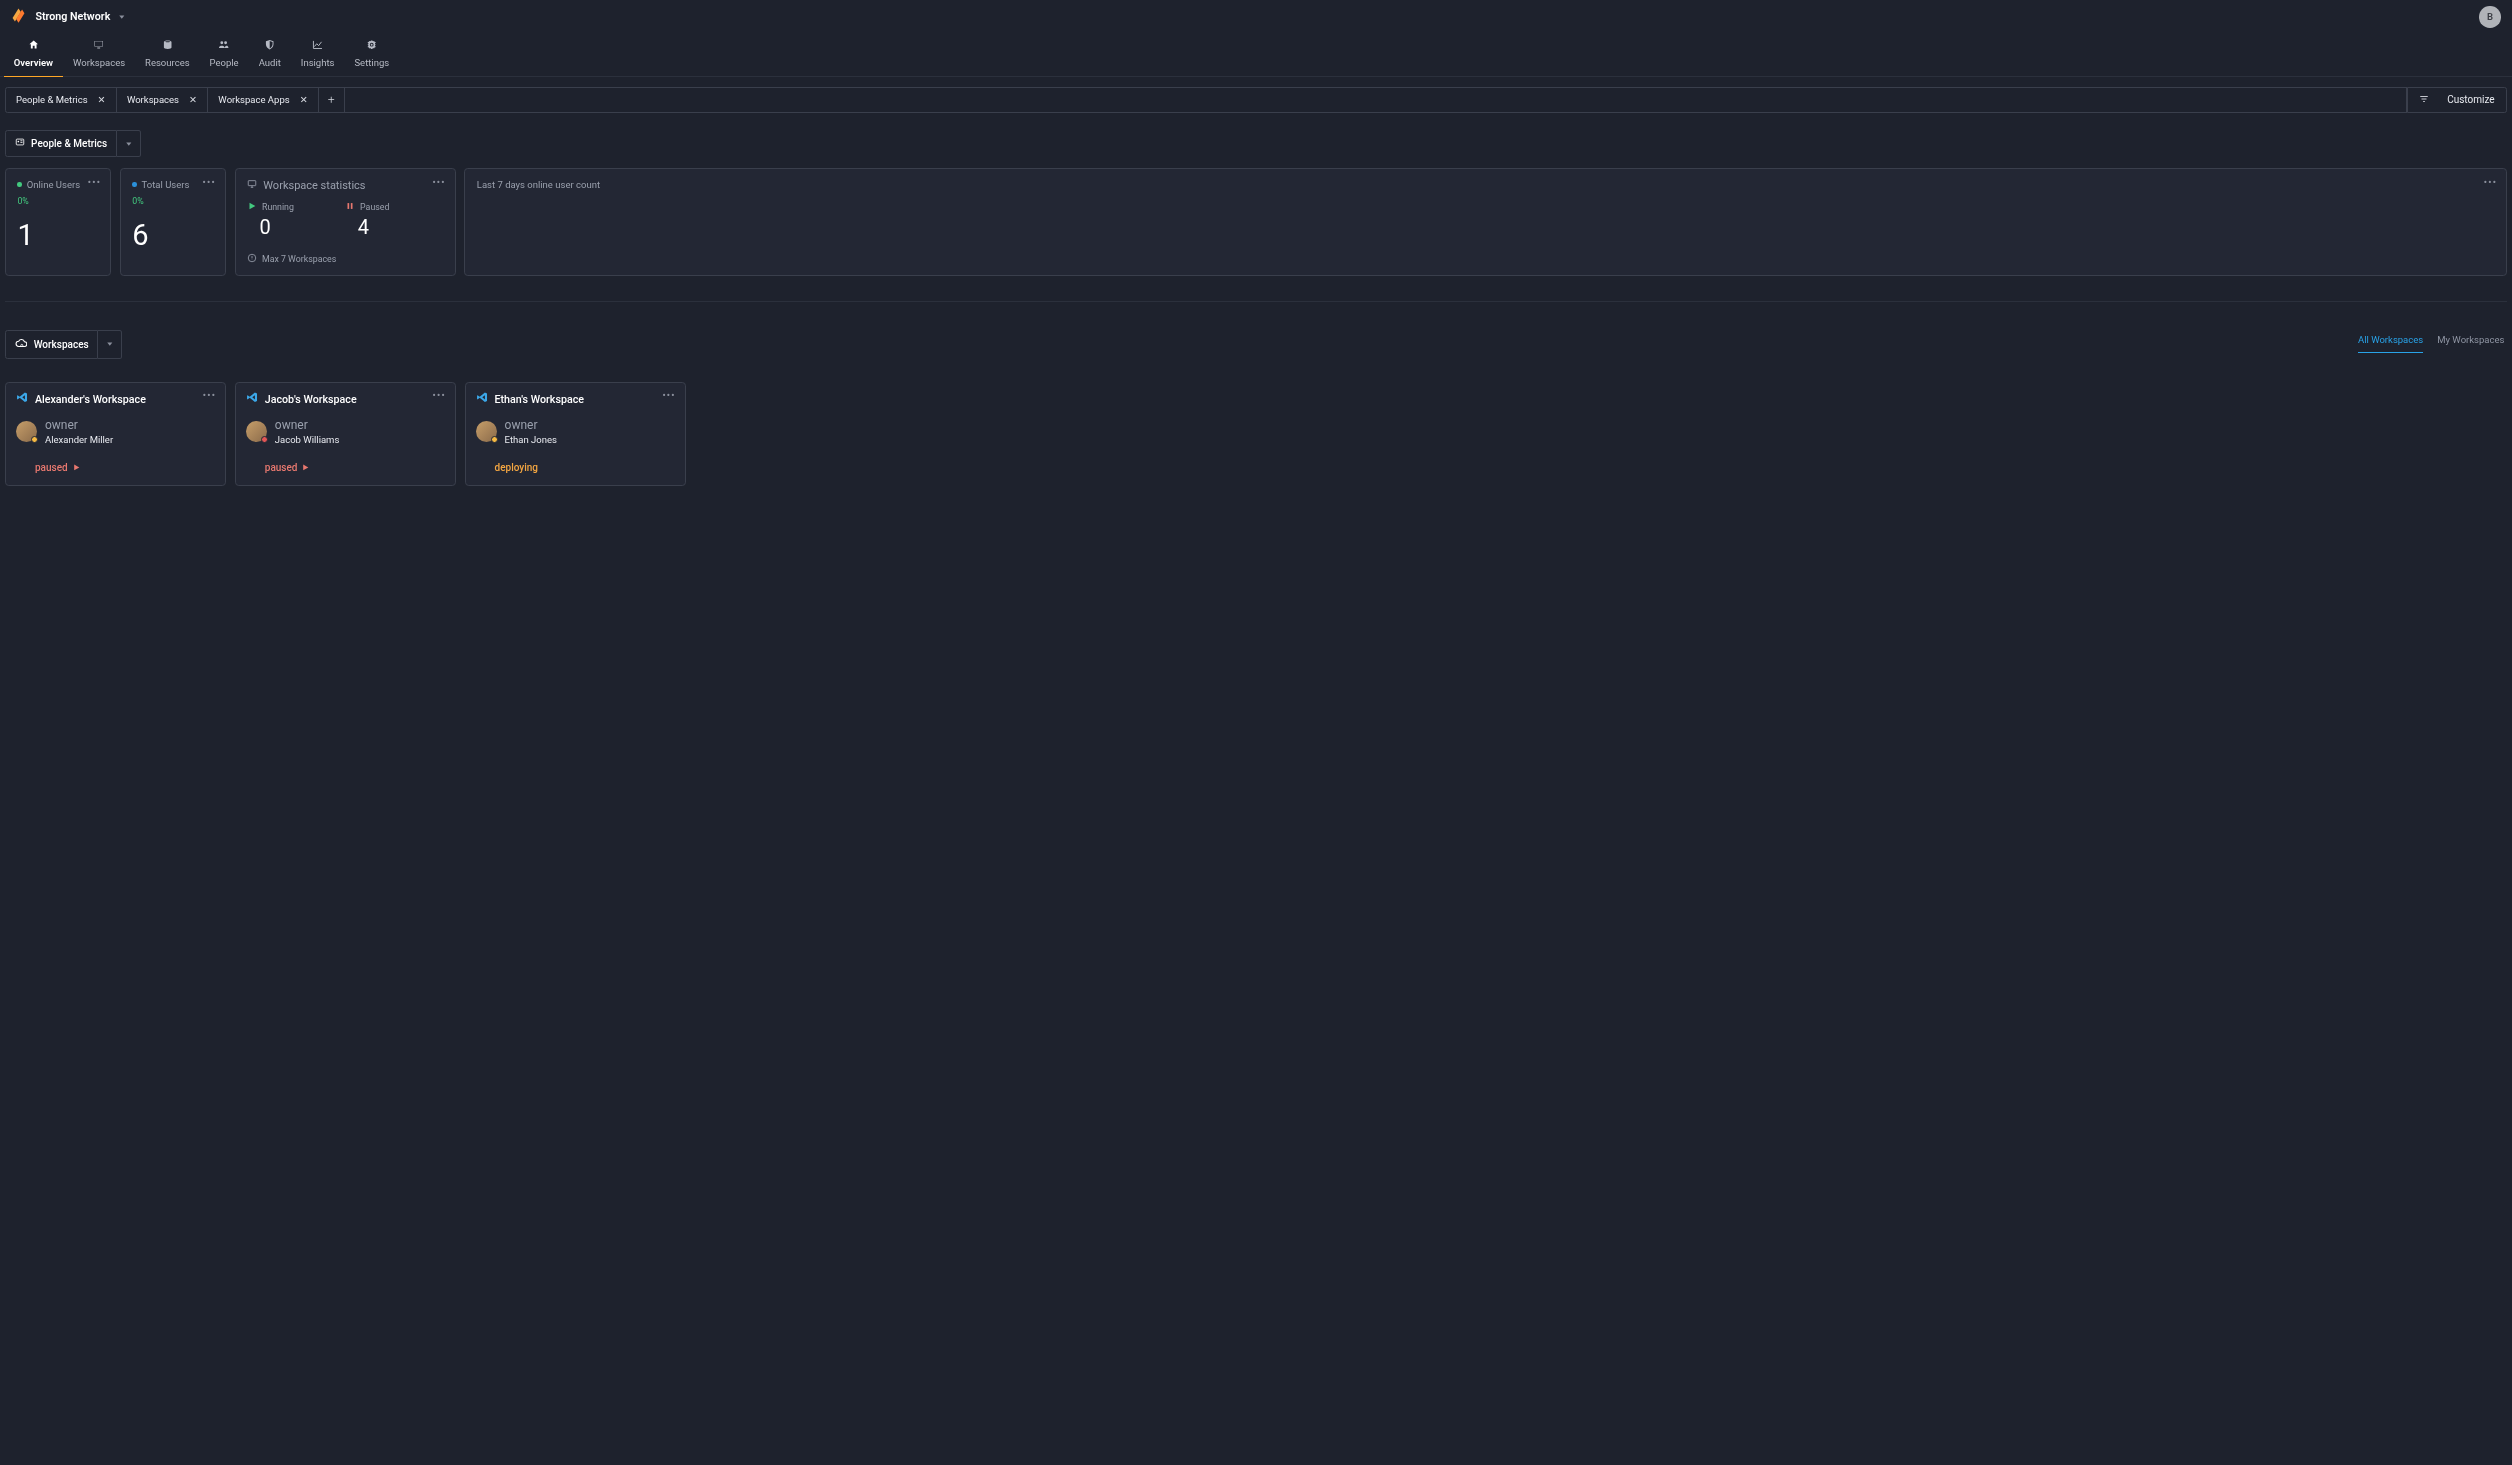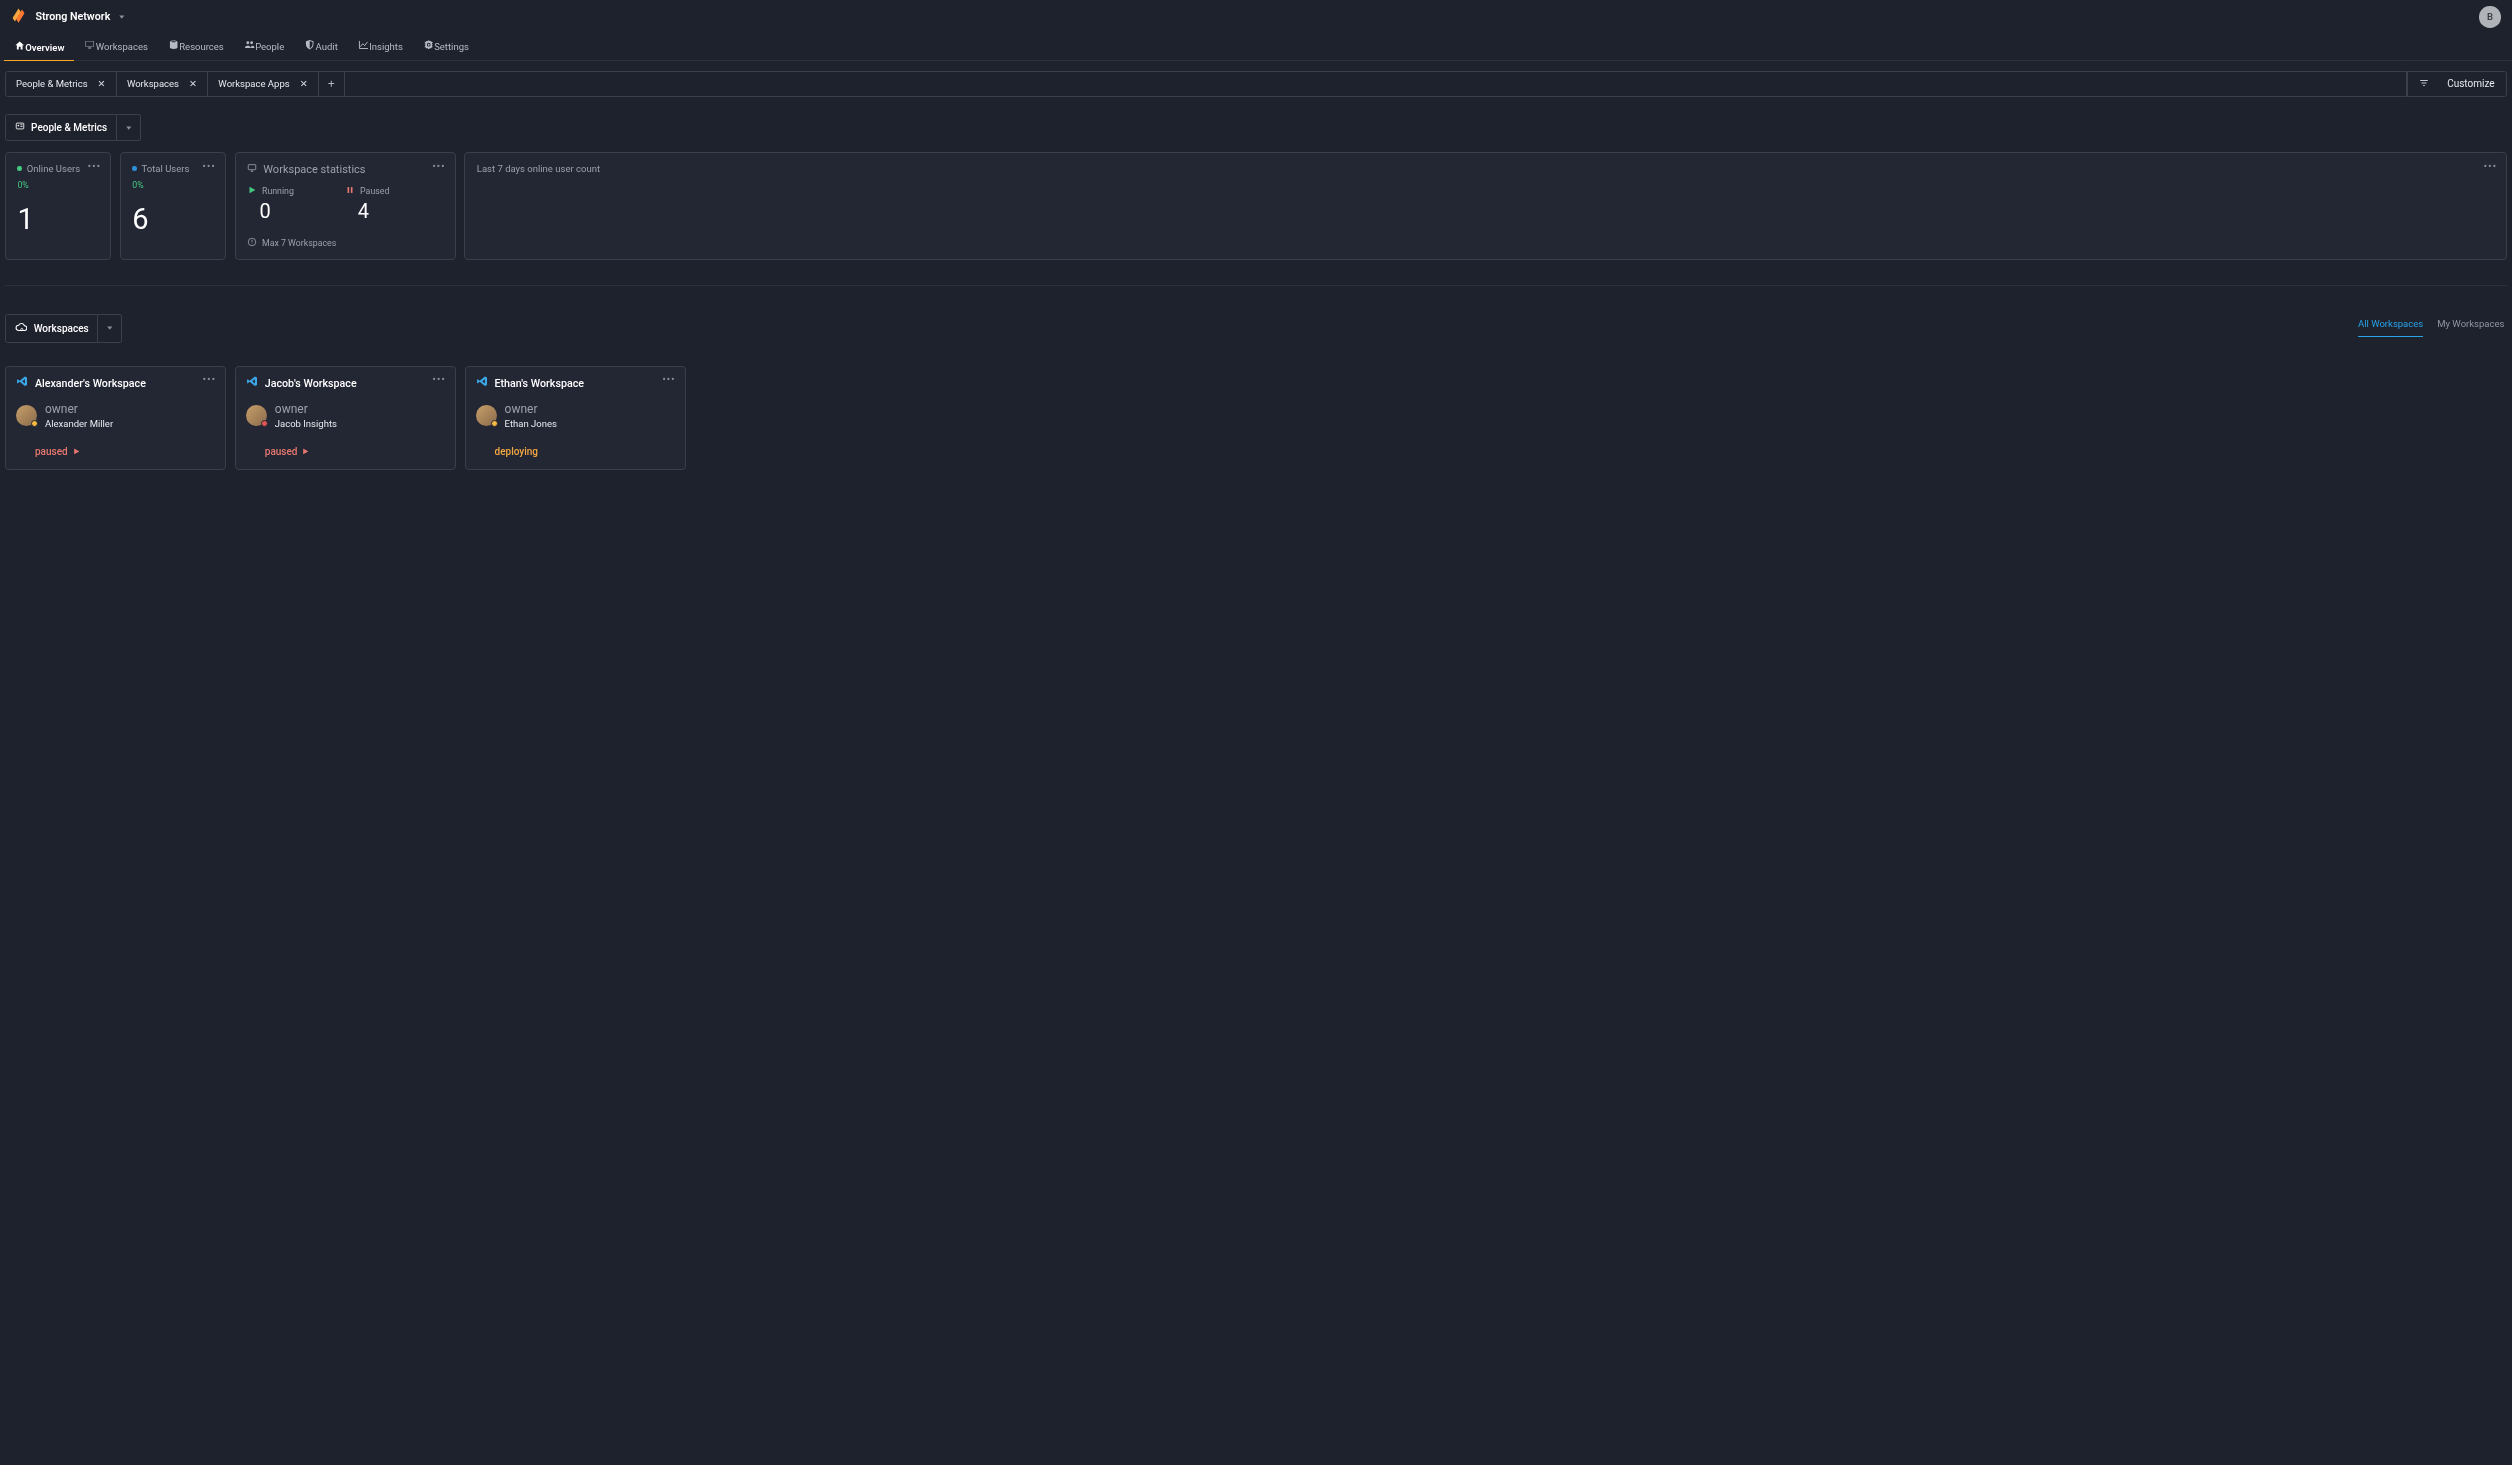--- a/index.html
+++ b/index.html
@@ -22,23 +22,24 @@
     width: 21.4px; height: 21.4px; border-radius: 50%;
     background: #b0b3b8; color: #3a3d44; display: flex;
     align-items: center; justify-content: center; font-weight: 600;
     font-size: 9.5px;
   }
   
   .nav {
     display: flex; border-bottom: 0.6px solid #2b303c; padding-left: 3.8px;
   }
   .nav-item {
-    display: flex; align-items: flex-end; 
+    display: flex; align-items: center; gap: 5px;
     padding: 6.3px 10px 7.6px 10px; color: #b6bac4; cursor: pointer;
     font-size: 9.5px;
+    flex-direction: column;
   }
   .nav-item.active { color: #fff; font-weight: 600; border-bottom: 1.9px solid #ffa726; margin-bottom:-0.6px; padding-bottom:6.3px;}
   .nav-item svg { width: 11.4px; height: 11.4px; }
   
   .chips-row {
     display: flex; gap: 0; padding: 10px 5px 5px 5px; align-items: stretch;
   }
   .chip {
     display: flex; align-items: center; padding: 6.3px 10px;
     border: 0.6px solid #3a3f4c; font-size: 9.5px; color: #e8eaf0;
@@ -356,21 +357,21 @@
             <path fill="#3ba7e8" d="M17 3 L21 5 V19 L17 21 L7 13 L3 16 L2 15 V9 L3 8 L7 11 Z M17 8 L12 12 L17 16 Z"></path>
           </svg></span>
         <span>Jacob's Workspace</span>
       </div>
       <div class="ws-owner">
         <div class="ws-avatar">
           <span class="status-dot sd-busy"></span>
         </div>
         <div class="ws-owner-text">
           <div class="role">owner</div>
-          <div class="name">Jacob Insights</div>
+          <div class="name">Jacob Williams</div>
         </div>
       </div>
       <div class="ws-status paused">
         <span>paused</span>
         <span><svg width="8.8" height="8.8" viewBox="0 0 24 24">
             <path fill="currentColor" d="M6 4 L20 12 L6 20 Z"></path>
           </svg></span>
       </div>
     </div>
     <div class="ws-card">

